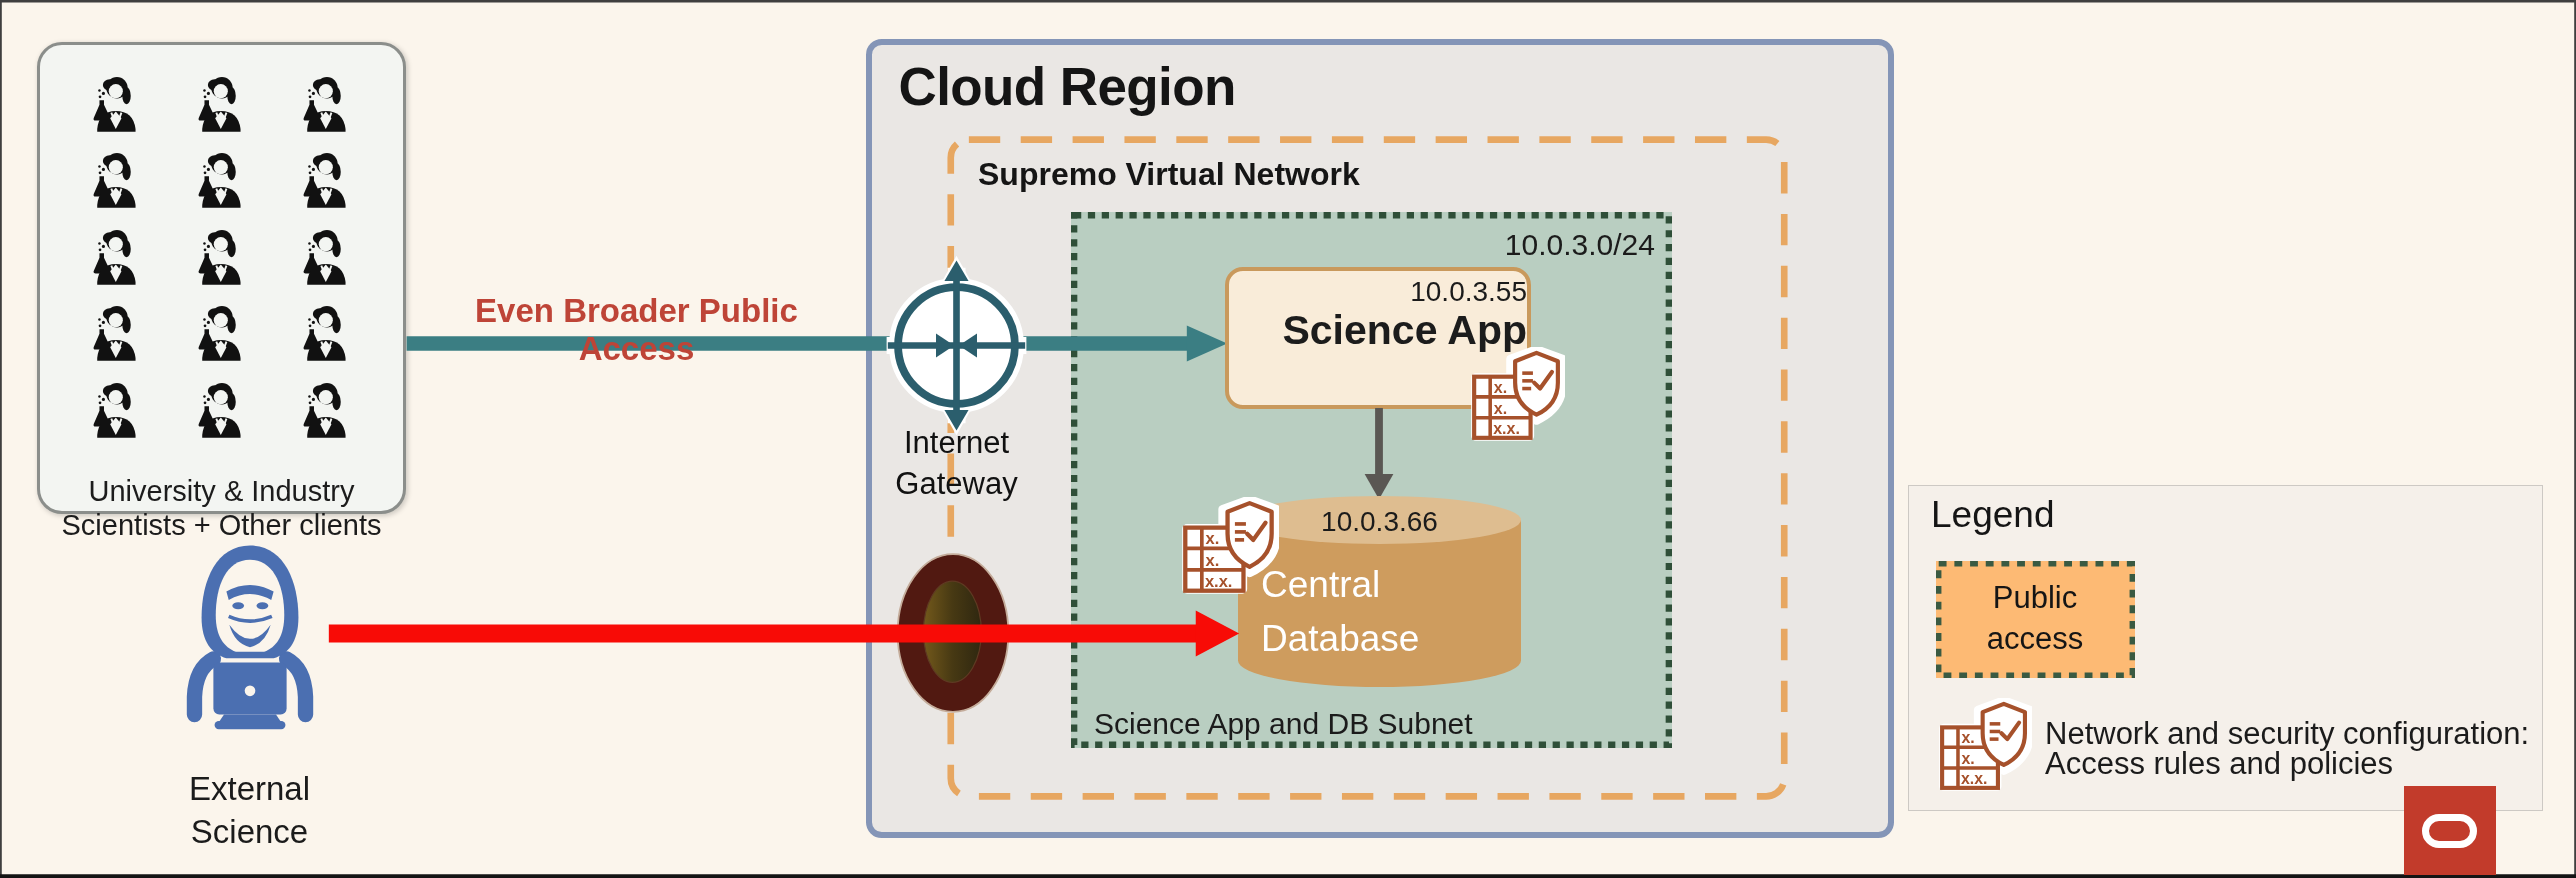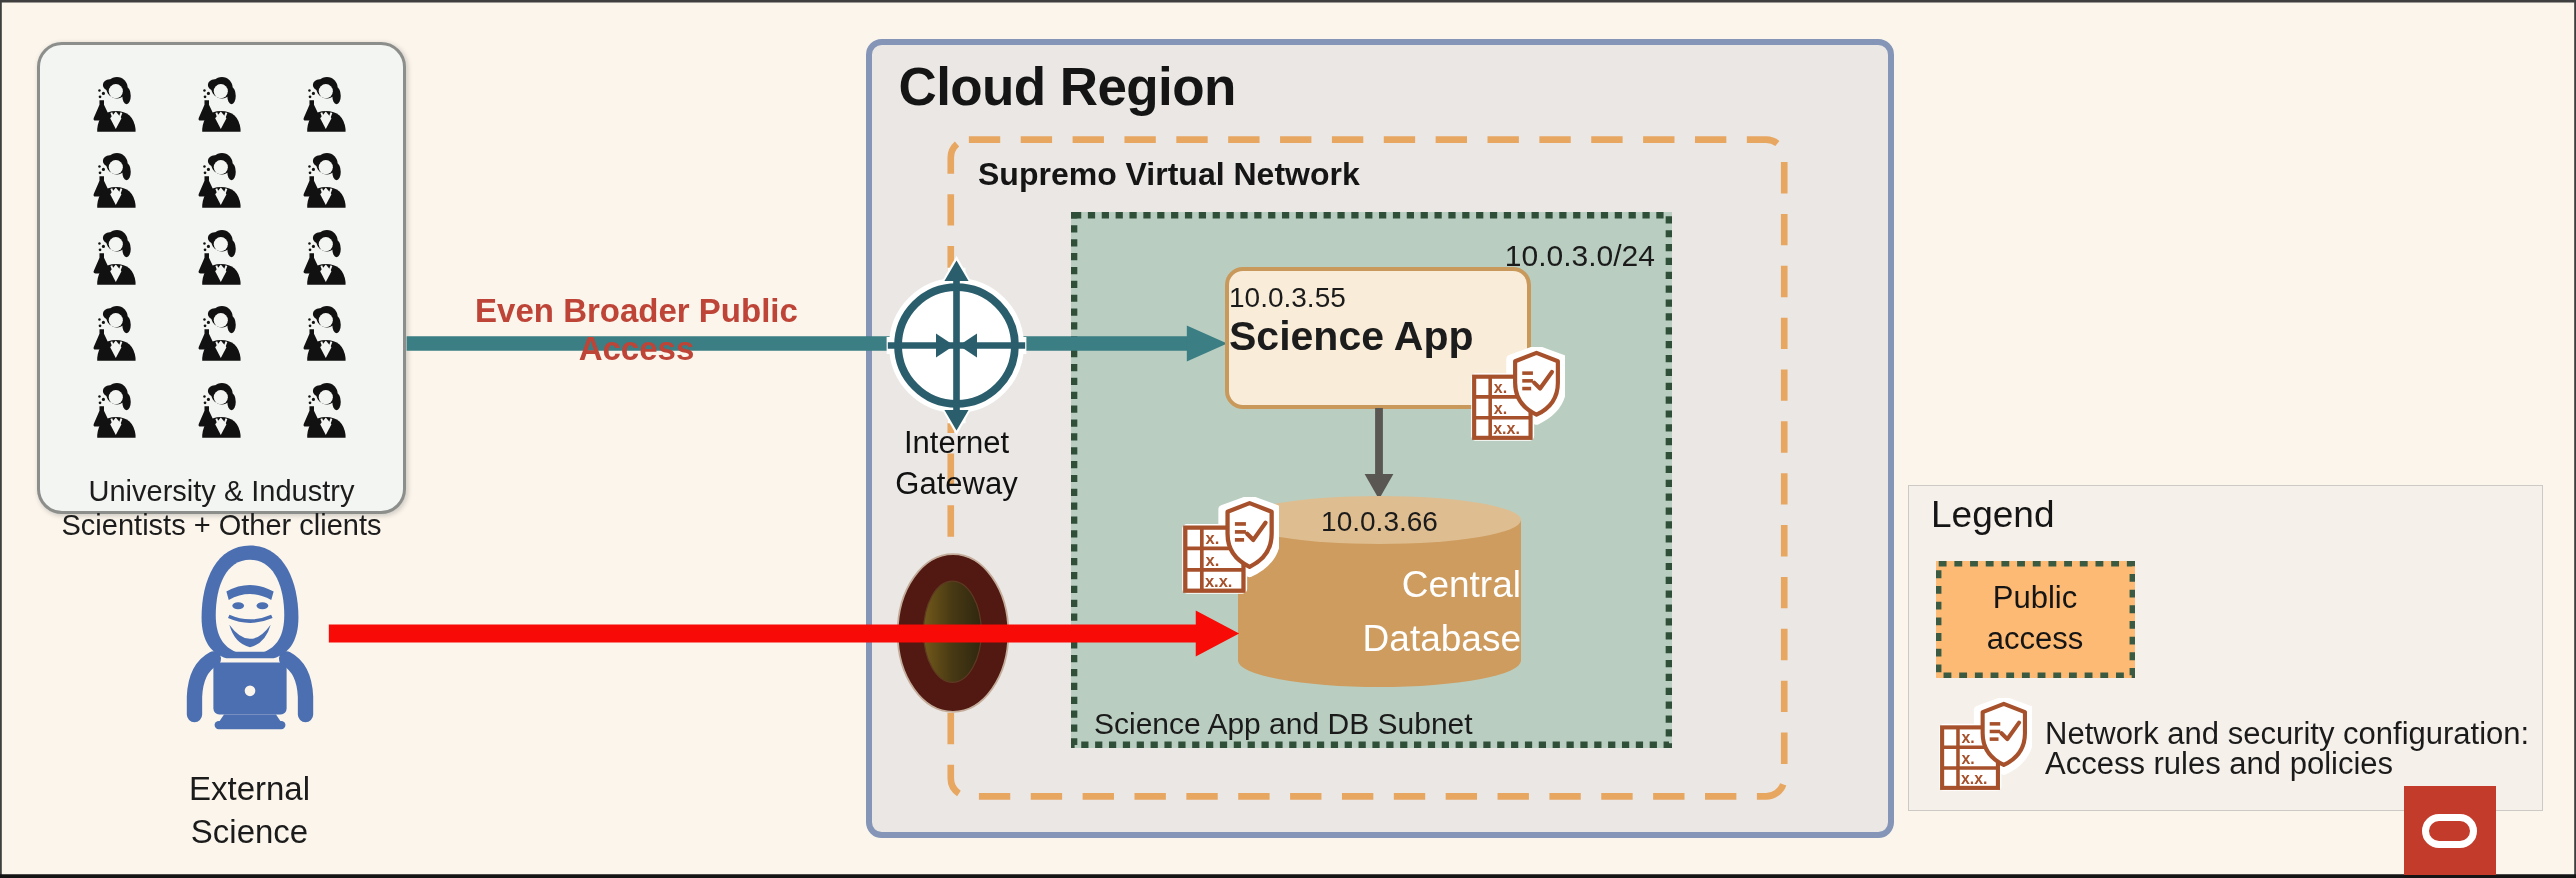--- a/index.html
+++ b/index.html
@@ -24,35 +24,35 @@
   .flow-label{left:422px; top:292px; width:429px; text-align:center;
     font-size:33px; font-weight:600; color:#BE4437;}
   
   .cloud-region{left:866px; top:39px; width:1028px; height:799px;
     background:#EAE7E4; border:6px solid #8495B7; border-radius:15.7px;}
   .cloud-title{position:absolute; left:26.5px; top:11px; font-size:53px; font-weight:700; letter-spacing:-0.6px; color:#151515;}
   
   .vcn-title{left:978px; top:156px; font-size:32px; font-weight:700; color:#151515;}
   
   .subnet{left:1071px; top:212px; width:601px; height:536px; background:#B9CEC1;}
-  .subnet-cidr{position:absolute; right:17px; top:15.7px; font-size:30px; color:#1b1b1b;margin-top:11px;}
+  .subnet-cidr{position:absolute; right:17px; top:15.7px; font-size:30px; color:#1b1b1b;}
   .subnet-label{position:absolute; left:23px; top:495px; font-size:30px; color:#1b1b1b;}
   
   .science-app{left:1225px; top:267px; width:306px; height:142px; background:#F9ECD9;
-    border:4.8px solid #C9995C; border-radius:18px; display:flex; flex-direction:column; align-items:flex-start; padding-top:11px;}
+    border:4.8px solid #C9995C; border-radius:18px; display:flex; flex-direction:column; align-items:flex-end; padding-top:5px;}
   .app-ip{font-size:28px; line-height:31px;}
   .app-name{font-size:41px; line-height:46px; font-weight:600; color:#1c1c1c;}
   
   .db{left:1238px; top:496px; width:283px; height:191px;}
   .db-body{position:absolute; left:0; top:24px; width:100%; height:167px; background:#CE9C5E;
     border-radius:0 0 50% 50% / 0 0 26.5px 26.5px;}
   .db-topcap{position:absolute; left:0; top:0; width:100%; height:48px; background:#DEBD90; border-radius:50%;}
   .db-ip{position:absolute; left:0; top:9.7px; width:100%; text-align:center; font-size:28px; color:#1b1b1b;}
-  .db-name{position:absolute; left:0; top:62px; width:100%; text-align:right;
-    font-size:37px; line-height:54px; font-weight:500; color:#ffffff;}
+  .db-name{position:absolute; left:0; top:62px; width:100%; text-align:left;
+    font-size:37px; line-height:54px; font-weight:500; color:#ffffff;padding-left:23px;}
   
   .gw-label{left:872px; top:422px; width:169px; text-align:center; font-size:31px; line-height:41px; color:#111;}
   
   .attacker-label{left:168px; top:767px; width:163px; text-align:center; font-size:33px; line-height:43px; color:#1b1b1b;}
   
   .legend{left:1908px; top:485px; width:635px; height:326px; background:#F5F0EA; border:1.8px solid #CDC9C4;}
   .legend-title{position:absolute; left:22px; top:8.4px; font-size:37px; color:#151515;}
   .legend-swatch{position:absolute; left:26.5px; top:75px; width:199px; height:117px; background:#fdba74;}
   .legend-swatch-text{position:absolute; left:0; top:15.7px; width:100%; text-align:center;
     font-size:31px; line-height:41px; color:#151515;}

